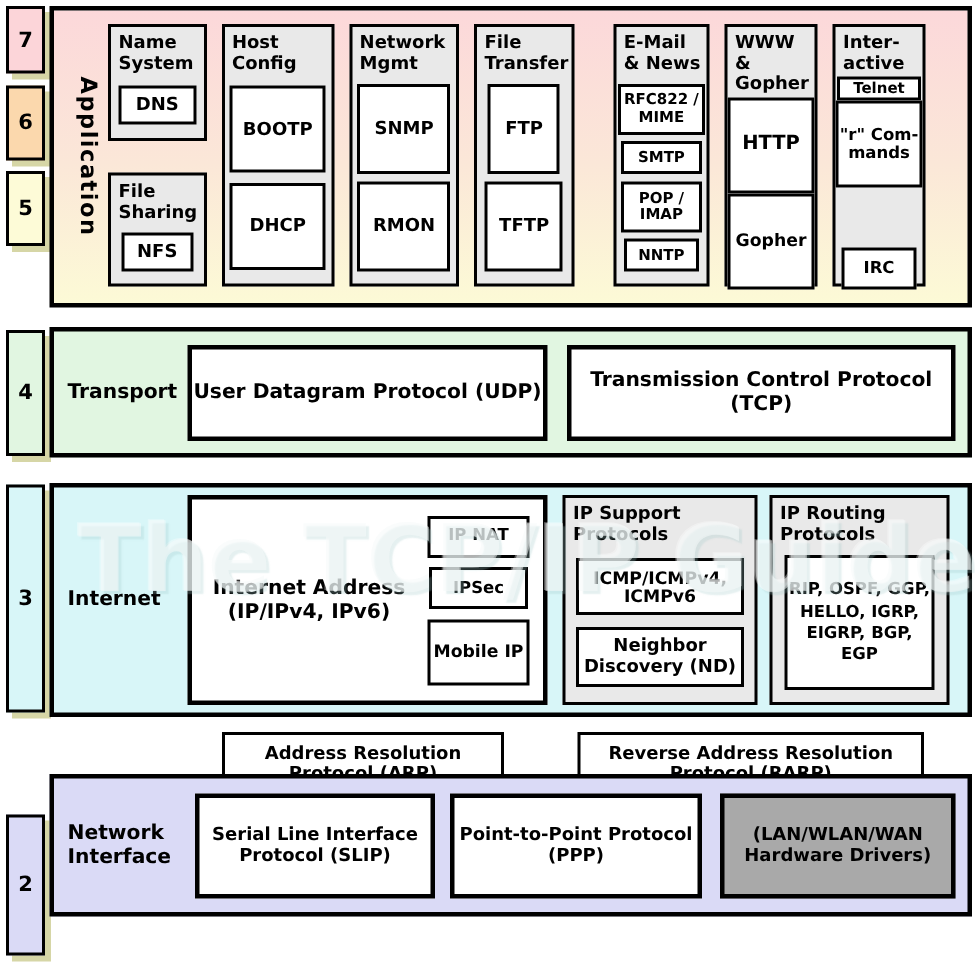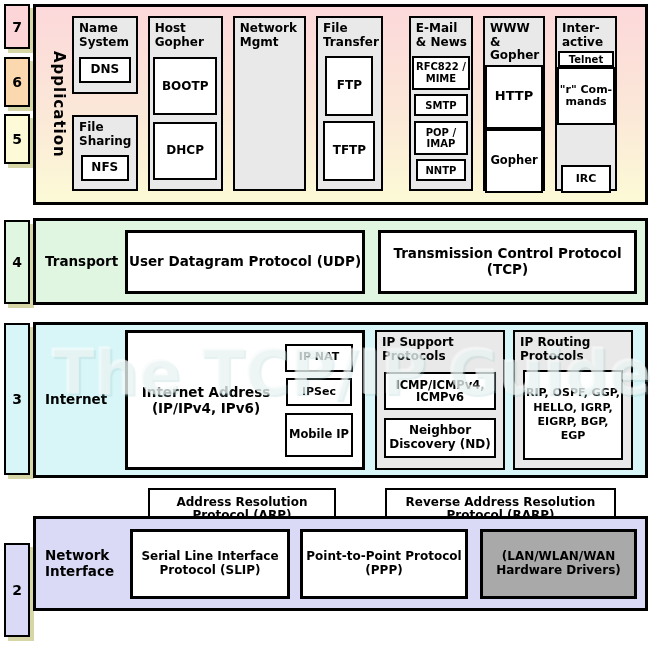--- a/index.html
+++ b/index.html
@@ -126,29 +126,33 @@
         </div>
         <div class="group g-share">
           <div class="gtitle">File Sharing</div>
           <div class="gbody">
             <div class="pbox b-nfs">NFS</div>
           </div>
         </div>
       </div>
 
       <div class="group c-host">
-        <div class="gtitle">Host Gopher</div>
+        <div class="gtitle">Host Config</div>
         <div class="gbody">
           <div class="pbox b-bootp">BOOTP</div>
           <div class="pbox b-dhcp">DHCP</div>
         </div>
       </div>
 
       <div class="group c-net">
         <div class="gtitle">Network Mgmt</div>
+        <div class="gbody">
+          <div class="pbox b-snmp">SNMP</div>
+          <div class="pbox b-rmon">RMON</div>
+        </div>
       </div>
 
       <div class="group c-ft">
         <div class="gtitle">File Transfer</div>
         <div class="gbody">
           <div class="pbox b-ftp">FTP</div>
           <div class="pbox b-tftp">TFTP</div>
         </div>
       </div>
 

